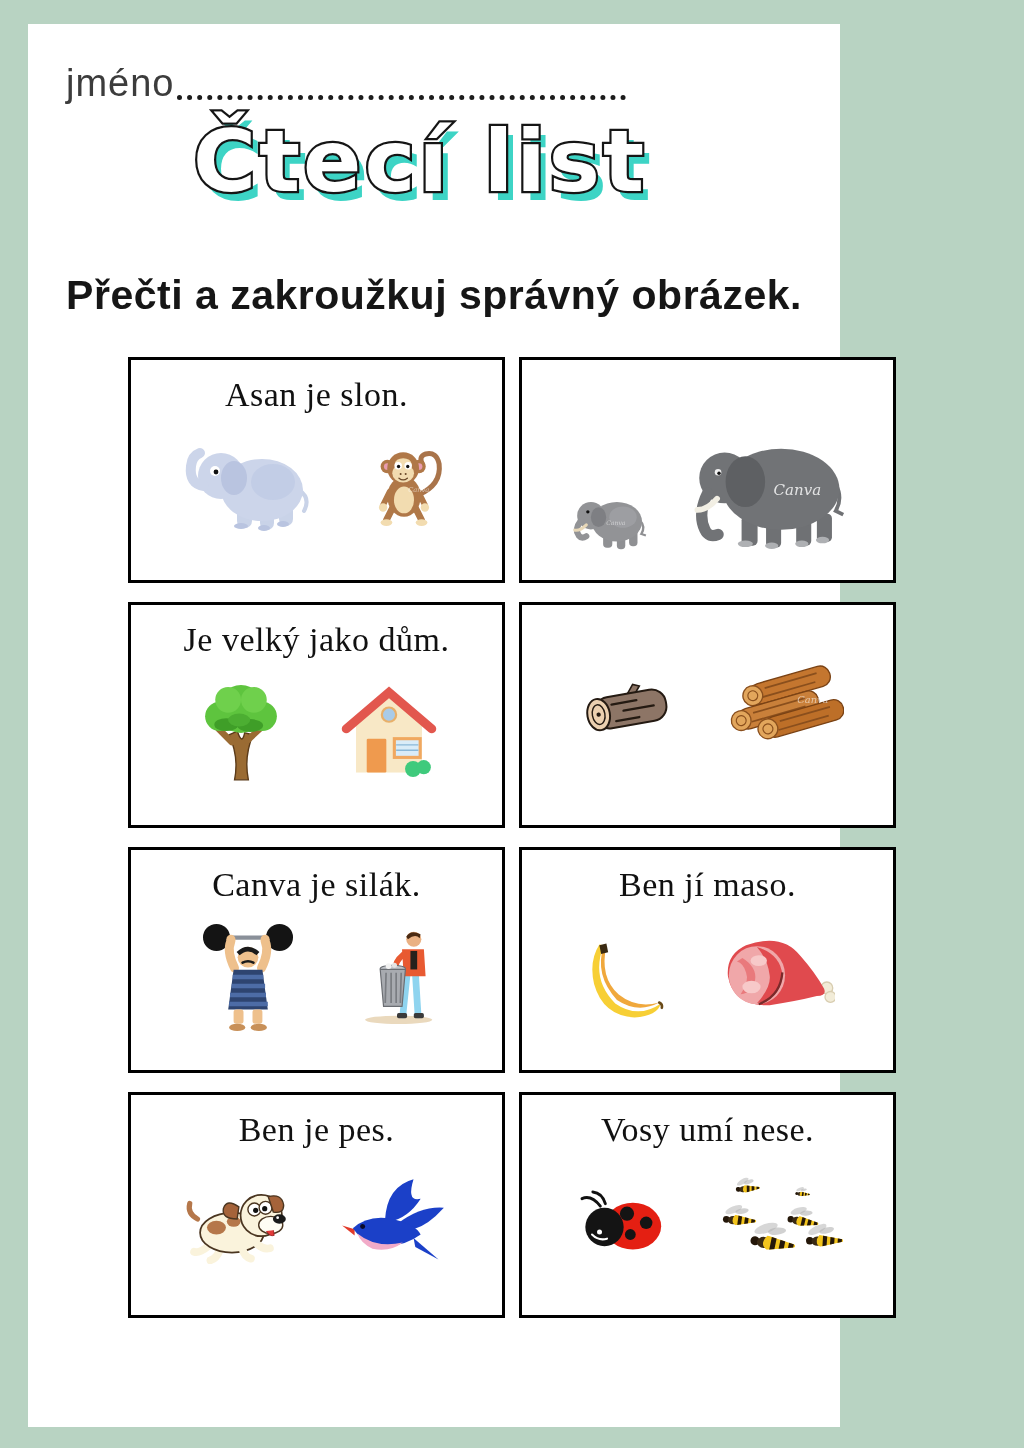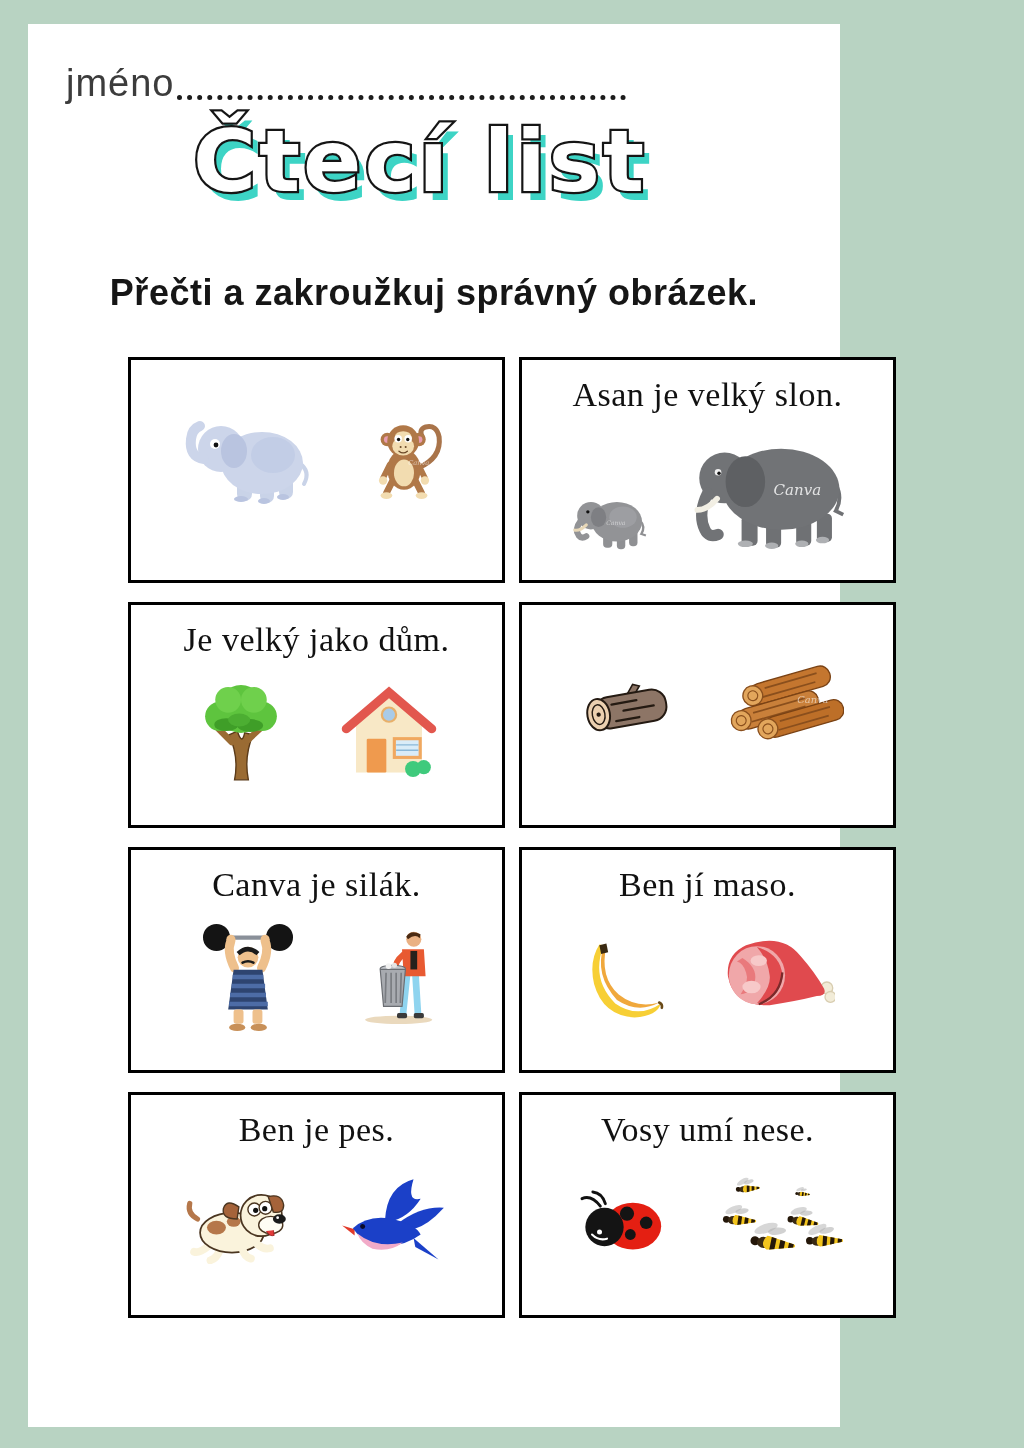--- a/index.html
+++ b/index.html
@@ -13,21 +13,21 @@
   .name-label { font-size:38px; font-weight:300; color:#3c3c3c; letter-spacing:1px; line-height:1; }
   .name-dots { flex:1; height:10px; border-bottom:5px dotted #1c1c1c; margin-left:2px; margin-bottom:2px; }
 
   
   .title-wrap { position:absolute; left:0; top:84px; width:100%; height:130px; text-align:center; transform:translateX(-14px); }
   .title-layer { position:absolute; left:0; width:100%; font-family:"DejaVu Sans", sans-serif; font-weight:bold; font-size:86px; letter-spacing:3px; line-height:1.25; }
   .title-shadow { color:#3dd4c5; top:9px; transform:translateX(7px); }
   .title-main { color:#ffffff; top:0; -webkit-text-stroke:4.5px #151515; paint-order:stroke fill; }
 
   
-  .subtitle { position:absolute; left:0; top:248px; width:100%; text-align:center; font-size:36px; font-weight:bold; color:#161616; letter-spacing:0.5px; }
+  .subtitle { position:absolute; left:0; top:248px; width:100%; text-align:center; font-size:41px; font-weight:bold; color:#161616; letter-spacing:0.5px; }
 
   
   .grid { position:absolute; left:100px; top:333px; display:grid; grid-template-columns:377px 377px; grid-auto-rows:226px; column-gap:14px; row-gap:19px; }
   .card { border:3px solid #000; background:#fff; display:flex; flex-direction:column; align-items:stretch; }
   .sentence { margin-top:16px; text-align:center; font-family:"Liberation Serif", serif; font-size:34px; color:#111; letter-spacing:0.5px; }
   .imgs { flex:1; display:flex; align-items:center; justify-content:space-evenly; padding:0 10px 21px 10px; }
   .imgs.baseline { align-items:flex-end; padding-bottom:26px; }
   .img-slot { display:flex; align-items:center; justify-content:center; }
   svg { display:block; }
   .wm { font-family:"DejaVu Serif", serif; font-style:italic; }
@@ -46,20 +46,21 @@
     <div class="title-wrap">
       <div class="title-layer title-shadow">Čtecí list</div>
       <div class="title-layer title-main">Čtecí list</div>
     </div>
 
     <div class="subtitle">Přečti a zakroužkuj správný obrázek.</div>
 
     <div class="grid">
 
       <div class="card">
+        <div class="sentence">Asan je slon.</div>
         <div class="imgs">
           <span class="img-slot">
             <svg width="132" height="98" viewBox="0 0 132 98">
               <path d="M116,52 q12,8 5,21" stroke="#c9d3e8" stroke-width="4" fill="none" stroke-linecap="round"></path>
               <rect x="54" y="62" width="15" height="28" rx="7" fill="#c9d3e8"></rect>
               <rect x="77" y="66" width="14" height="26" rx="7" fill="#c9d3e8"></rect>
               <rect x="96" y="60" width="14" height="28" rx="7" fill="#c9d3e8"></rect>
               <ellipse cx="79" cy="52" rx="41" ry="31" fill="#ccd5ea"></ellipse>
               <ellipse cx="90" cy="44" rx="22" ry="18" fill="#c2cde6"></ellipse>
               <circle cx="38" cy="38" r="23" fill="#ccd5ea"></circle>
@@ -99,21 +100,20 @@
               <circle cx="51" cy="37" r="1.2" fill="#6a4828"></circle>
                 <circle cx="57" cy="37" r="1.2" fill="#6a4828"></circle>
               <path d="M49,42 Q54,46 59,42" stroke="#6a4828" stroke-width="1.6" fill="none" stroke-linecap="round"></path>
               <text class="wm" x="60" y="58" font-size="8" fill="rgba(255,255,255,0.55)">Canva</text>
             </svg>
           </span>
         </div>
       </div>
 
       <div class="card">
-        <div class="sentence">Asan je velký slon.</div>
         <div class="imgs baseline">
           <span class="img-slot">
             <svg width="84" height="66" viewBox="0 0 110 86">
               <path d="M94,42 q8,8 2,18 l6,2" stroke="#8f9093" stroke-width="3" fill="none"></path>
               <rect x="46" y="52" width="12" height="26" rx="5" fill="#8f9093"></rect>
               <rect x="64" y="56" width="11" height="24" rx="5" fill="#8f9093"></rect>
               <rect x="80" y="50" width="11" height="26" rx="5" fill="#8f9093"></rect>
               <ellipse cx="64" cy="44" rx="33" ry="26" fill="#929396"></ellipse>
               <ellipse cx="72" cy="38" rx="18" ry="14" fill="#9d9ea2"></ellipse>
               <circle cx="30" cy="36" r="18" fill="#929396"></circle>

